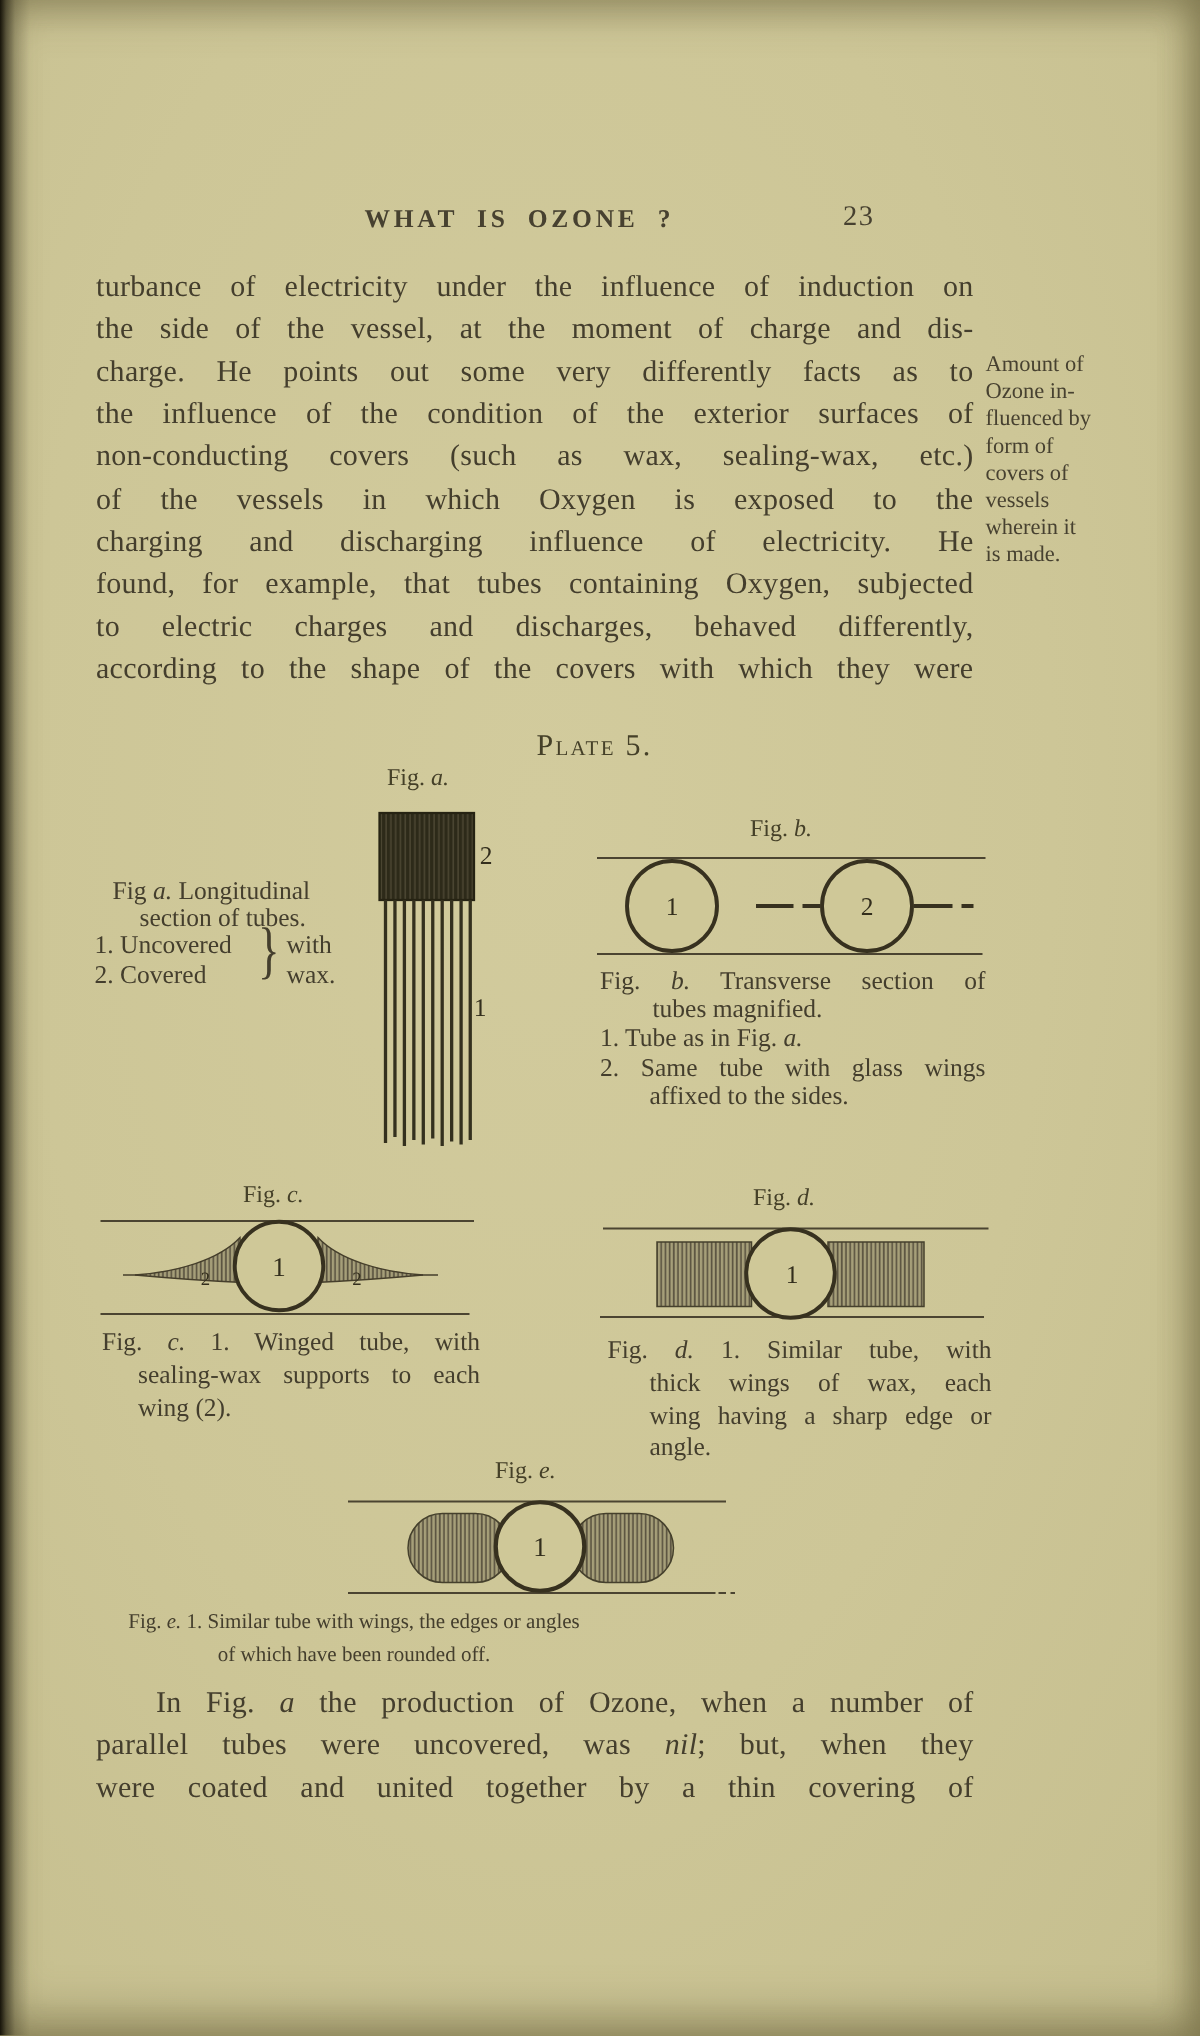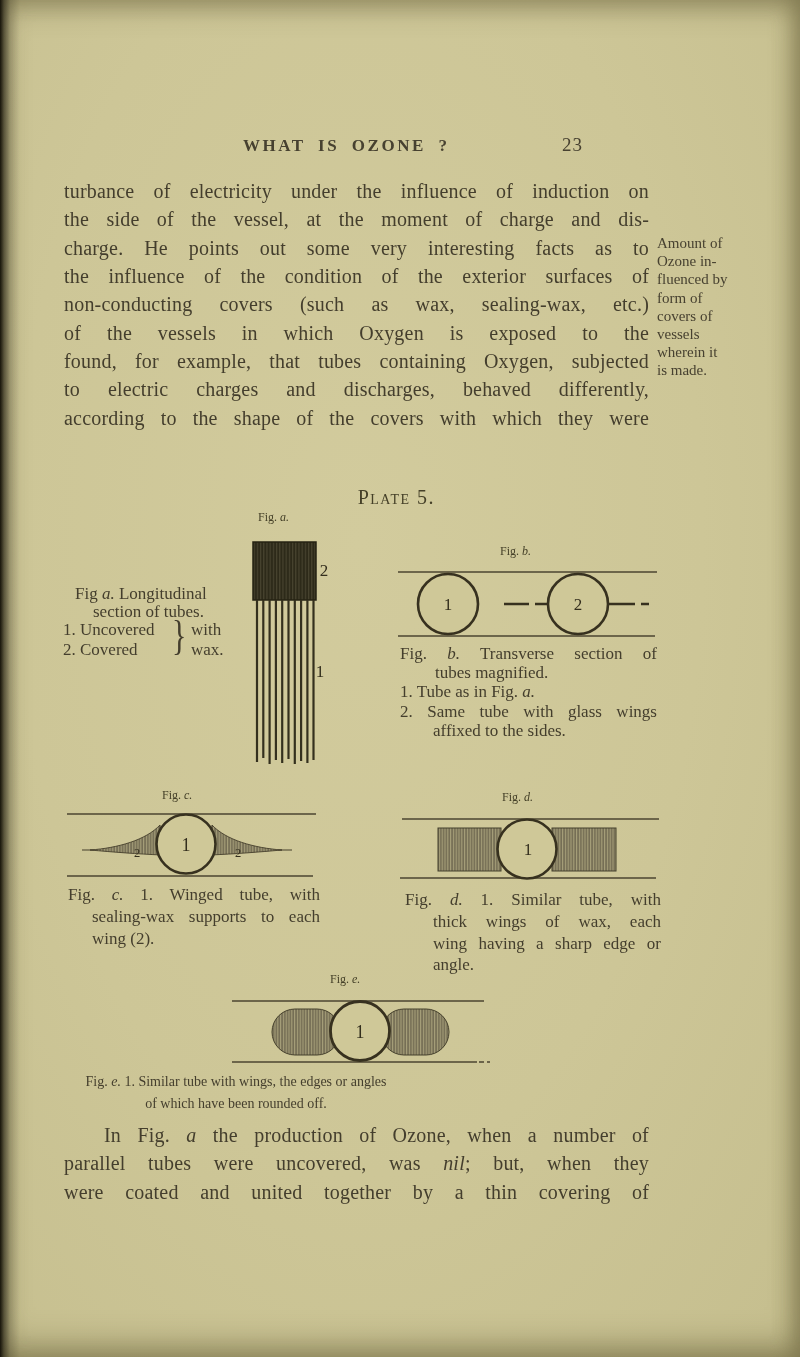--- a/index.html
+++ b/index.html
@@ -12,21 +12,21 @@
   .edge-left{position:absolute;left:0;top:0;width:20px;height:100%;
         background:linear-gradient(90deg,#17140a 0,rgba(23,20,10,.55) 4px,rgba(23,20,10,.18) 10px,rgba(23,20,10,0) 20px);}
   .abs{position:absolute;}
   .running-title{font-size:17px;letter-spacing:2.5px;word-spacing:6px;color:#474130;white-space:nowrap;font-weight:bold;}
   .page-number{font-size:19px;letter-spacing:1px;color:#474130;}
   .para div{height:28.35px;line-height:28.35px;font-size:20px;letter-spacing:.2px;white-space:nowrap;}
   .para div.j{white-space:normal;text-align:justify;text-align-last:justify;}
   .indent1{text-indent:40px;}
   .mnote div{height:18.2px;line-height:18.2px;font-size:15px;white-space:nowrap;color:#474130;}
   .plate-title{font-size:20px;font-variant:small-caps;letter-spacing:1.5px;text-align:right;color:#454028;}
-  .figlabel{font-size:12px;white-space:nowrap;color:#454028;}
+  .figlabel{font-size:16px;white-space:nowrap;color:#454028;}
   .figlabel i, .cap i{font-style:italic;}
   .cap{font-size:17px;color:#443e2d;}
   .cap div{white-space:nowrap;}
   .cap div.j{white-space:normal;text-align:justify;text-align-last:justify;}
   .capb div{height:19.2px;line-height:19.2px;}
   .capcd div{height:21.8px;line-height:21.8px;}
   .cape{font-size:14px;text-align:center;}
   .cape div{height:22px;line-height:22px;white-space:nowrap;}
   .capa-line{position:absolute;font-size:17px;white-space:nowrap;}
   .brace{position:absolute;font-size:30px;line-height:44px;transform:scaleY(1.4);transform-origin:center;color:#443e2d;}
@@ -40,24 +40,25 @@
 
 <div class="page">
   <div class="edge-left"></div>
 
   <div class="abs running-title" style="left:243px;top:136px;">WHAT IS OZONE ?</div>
   <div class="abs page-number" style="left:562px;top:134px;">23</div>
 
   <div class="abs para" style="left:64px;top:177px;width:585px;">
     <div class="j">turbance of electricity under the influence of induction on</div>
     <div class="j">the side of the vessel, at the moment of charge and dis-</div>
-    <div class="j">charge.  He points out some very interesting facts as to</div>
+    <div class="j">charge.  He points out some very differently facts as to</div>
     <div class="j">the influence of the condition of the exterior surfaces of</div>
     <div class="j">non-conducting covers (such as wax, sealing-wax, etc.)</div>
     <div class="j">of the vessels in which Oxygen is exposed to the</div>
+    <div class="j">charging and discharging influence of electricity.  He</div>
     <div class="j">found, for example, that tubes containing Oxygen, subjected</div>
     <div class="j">to electric charges and discharges, behaved differently,</div>
     <div class="j">according to the shape of the covers with which they were</div>
   </div>
 
   <div class="abs mnote" style="left:657px;top:234px;width:110px;">
     <div>Amount of</div>
     <div>Ozone in-</div>
     <div>fluenced by</div>
     <div>form of</div>

